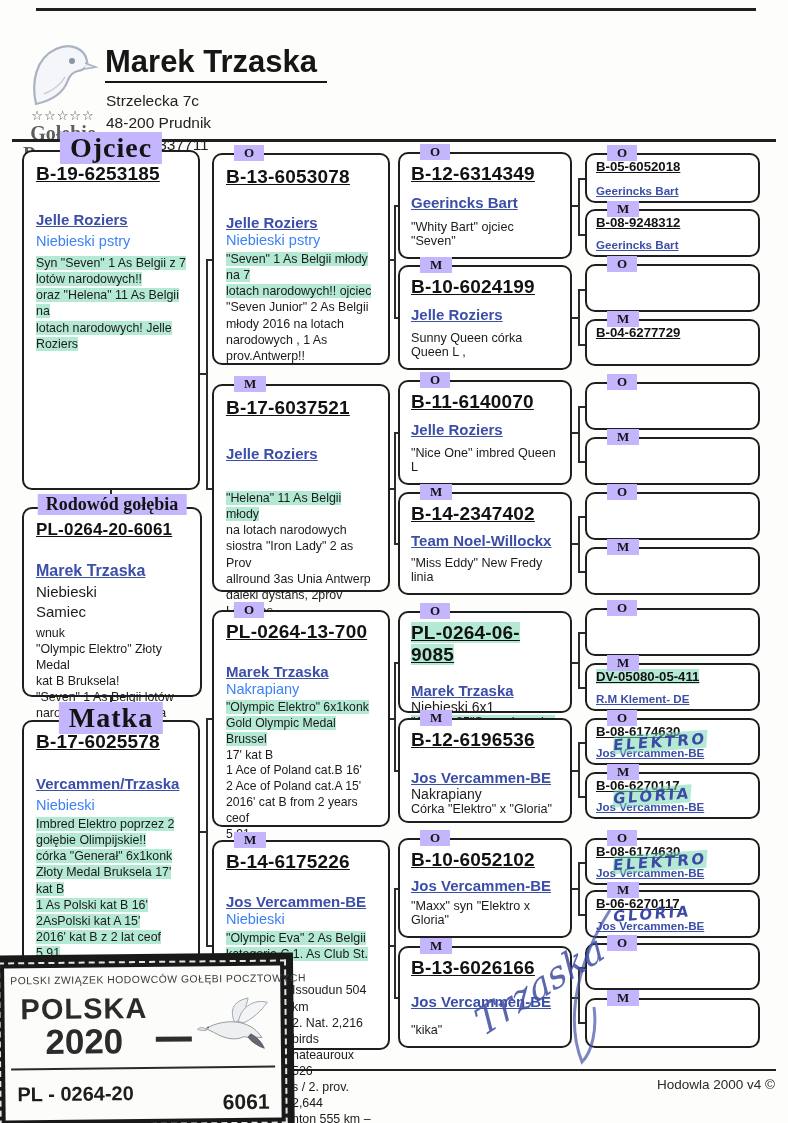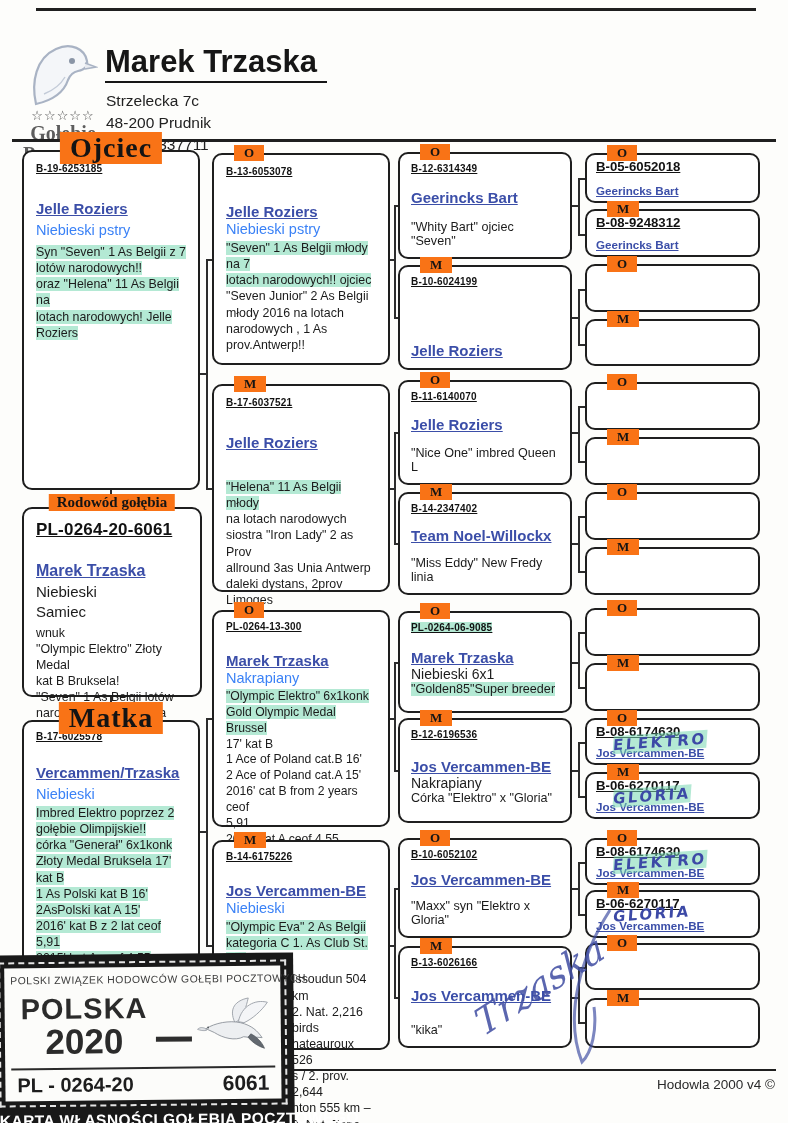--- a/index.html
+++ b/index.html
@@ -9,26 +9,26 @@
   
   .logo{position:absolute;left:16px;top:42px;width:94px;text-align:center;}
   .logo .stars{font-size:13px;letter-spacing:1px;color:#4c4c4c;margin-top:-4px;}
   .logo .logotxt{font-family:"Liberation Serif","DejaVu Serif",serif;font-weight:700;font-size:20px;
                  color:#5d5d5d;line-height:1.05;}
   .owner-name{position:absolute;left:105px;top:44px;font-size:31px;font-weight:700;color:#161616;
               border-bottom:2.5px solid #161616;padding:0 10px 1px 0;}
   .owner-address{position:absolute;left:106px;top:90px;font-size:15.5px;line-height:1.42;color:#222;white-space:pre-line;}
   
   .box{position:absolute;background:#fff;border:2px solid #1e1e1e;border-radius:10px;z-index:1;box-sizing:border-box;}
-  .legend{position:absolute;background:#f97316;font-family:"Liberation Serif","DejaVu Serif",serif;font-weight:700;color:#141414;}
+  .legend{position:absolute;background:#c4b5fd;font-family:"Liberation Serif","DejaVu Serif",serif;font-weight:700;color:#141414;}
   .legend.small{top:-10px;left:20px;padding:0 10px;font-size:13px;}
   .legend.big{top:-20px;left:50%;transform:translateX(-50%);padding:0 10px;font-size:28px;letter-spacing:1px;white-space:nowrap;}
-  .legend.med{top:-15px;left:50%;transform:translateX(-50%);padding:0 8px;font-size:15px;white-space:nowrap;}
+  .legend.med{top:-15px;left:50%;transform:translateX(-50%);padding:0 8px;font-size:18px;white-space:nowrap;}
   .pad{padding:11px 12px;}
-  .ring{font-size:10px;font-weight:700;text-decoration:underline;color:#121212;letter-spacing:.2px;}
+  .ring{font-size:19px;font-weight:700;text-decoration:underline;color:#121212;letter-spacing:.2px;}
   .breeder{font-size:15px;font-weight:700;color:#3b4ea8;text-decoration:underline;}
   .colorline{font-size:14.5px;color:#3b82f6;margin-top:5px;}
   .body{font-size:12.4px;line-height:1.3;color:#1b1b1b;white-space:pre-line;margin-top:6px;}
   .big15{font-size:15px;line-height:1.35;white-space:pre-line;margin-top:2px;}
   .mtA{margin-top:26px;}
   .hl{background:rgba(118,215,177,.55);box-decoration-break:clone;-webkit-box-decoration-break:clone;}
   
   .g3 .pad3{padding:9px 11px;height:calc(100% - 18px);display:flex;flex-direction:column;justify-content:space-between;}
   .desc3{font-size:12.6px;color:#1b1b1b;}
   .color3{font-size:14px;color:#1d1d1d;}
@@ -51,21 +51,21 @@
   .stamp{background:#fcfcfa;padding:4px 6px 0;position:relative;}
   .card-org{font-size:10.4px;letter-spacing:.5px;color:#3a3a3a;text-align:center;margin:3px 0 0;white-space:nowrap;}
   .card-mid{display:flex;align-items:center;height:82px;}
   .card-country{margin-left:10px;text-align:center;color:#2b2b2b;}
   .card-country .c1{font-size:29px;font-weight:700;letter-spacing:1px;}
   .card-country .c2{font-size:35px;font-weight:700;margin-top:-4px;}
   .card-dash{width:56px;height:5px;background:#2e2e2e;margin:26px 4px 0 8px;}
   .card-ring-row{display:flex;justify-content:space-between;align-items:center;border-top:2px solid #2a2a2a;
                  padding:3px 6px 4px;color:#1d1d1d;}
   .card-ring-row .rl{font-size:20px;font-weight:700;}
-  .card-ring-row .rr{font-size:21px;font-weight:600;}
+  .card-ring-row .rr{font-size:21px;font-weight:600;margin-top:19px;}
   .card-banner{color:#fff;font-weight:700;font-size:15.6px;text-align:center;letter-spacing:.4px;
                padding:5px 0 3px;white-space:nowrap;}
   .footer-credit{position:absolute;right:13px;top:1077px;font-size:13.5px;color:#2a2a2a;}
 </style>
 </head>
 <body>
 
 <div id="page">
 
   <div class="rule" style="left:36px;top:8px;width:720px;height:3px"></div>
@@ -161,21 +161,21 @@
 siostra "Iron Lady" 2 as Prov
 allround 3as Unia Antwerp
 daleki dystans, 2prov Limoges
 670km 11 godzin!</span></div>
     </div>
   </div>
 
   <div class="box" style="left:212px;top:610px;width:178px;height:217px">
     <div class="legend small">O</div>
     <div class="pad" style="padding-top:9px">
-      <div class="ring">PL-0264-13-300</div>
+      <div class="ring">PL-0264-13-700</div>
       <div class="breeder" style="margin-top:20px">Marek Trzaska</div>
       <div class="colorline" style="margin-top:1px">Nakrapiany</div>
       <div class="body" style="margin-top:3px;font-size:12.2px"><span class="hl"> "Olympic Elektro" 6x1konk
 Gold Olympic Medal Brussel</span><span>
 17' kat B
 1 Ace of  Poland cat.B 16'
 2 Ace of  Poland cat.A 15'
 2016' cat B from 2 years ceof
 5,91
 2015' kat A ceof 4,55
@@ -206,20 +206,21 @@
       <div class="ring">B-12-6314349</div>
       <div class="breeder">Geerincks Bart</div>
       <div class="desc3">"Whity Bart" ojciec "Seven"</div>
     </div>
   </div>
   <div class="box g3" style="left:398px;top:265px;width:174px;height:105px">
     <div class="legend small">M</div>
     <div class="pad3">
       <div class="ring">B-10-6024199</div>
       <div class="breeder">Jelle Roziers</div>
+      <div class="desc3">Sunny Queen córka Queen L ,</div>
     </div>
   </div>
   <div class="box g3" style="left:398px;top:380px;width:174px;height:105px">
     <div class="legend small">O</div>
     <div class="pad3">
       <div class="ring">B-11-6140070</div>
       <div class="breeder">Jelle Roziers</div>
       <div class="desc3">"Nice One" imbred Queen L</div>
     </div>
   </div>
@@ -278,38 +279,45 @@
     <div class="pad4">
         <div class="ring-sm">B-08-9248312</div>
     <div class="breeder-sm">Geerincks Bart</div>
       </div>
   </div>
   <div class="box g4" style="left:585px;top:264px;width:175px;height:48px">
     <div class="legend small">O</div>
   </div>
   <div class="box g4" style="left:585px;top:319px;width:175px;height:47px">
     <div class="legend small">M</div>
+    <div class="pad4">
+        <div class="ring-sm">B-04-6277729</div>
+      </div>
   </div>
   <div class="box g4" style="left:585px;top:382px;width:175px;height:48px">
     <div class="legend small">O</div>
   </div>
   <div class="box g4" style="left:585px;top:437px;width:175px;height:48px">
     <div class="legend small">M</div>
   </div>
   <div class="box g4" style="left:585px;top:492px;width:175px;height:48px">
     <div class="legend small">O</div>
   </div>
   <div class="box g4" style="left:585px;top:547px;width:175px;height:48px">
     <div class="legend small">M</div>
   </div>
   <div class="box g4" style="left:585px;top:608px;width:175px;height:48px">
     <div class="legend small">O</div>
   </div>
   <div class="box g4" style="left:585px;top:663px;width:175px;height:48px">
     <div class="legend small">M</div>
+    <div class="pad4">
+        <div class="ring-sm"><span class="hl">DV-05080-05-411</span></div>
+    <div class="breeder-sm">R.M Klement- DE</div>
+      </div>
   </div>
   <div class="box g4" style="left:585px;top:718px;width:175px;height:47px">
     <div class="legend small">O</div>
     <div class="hand"><span class="hl">ELEKTRO</span></div>
     <div class="pad4">
         <div class="ring-sm">B-08-6174630</div>
     <div class="breeder-sm">Jos Vercammen-BE</div>
       </div>
   </div>
   <div class="box g4" style="left:585px;top:772px;width:175px;height:47px">

